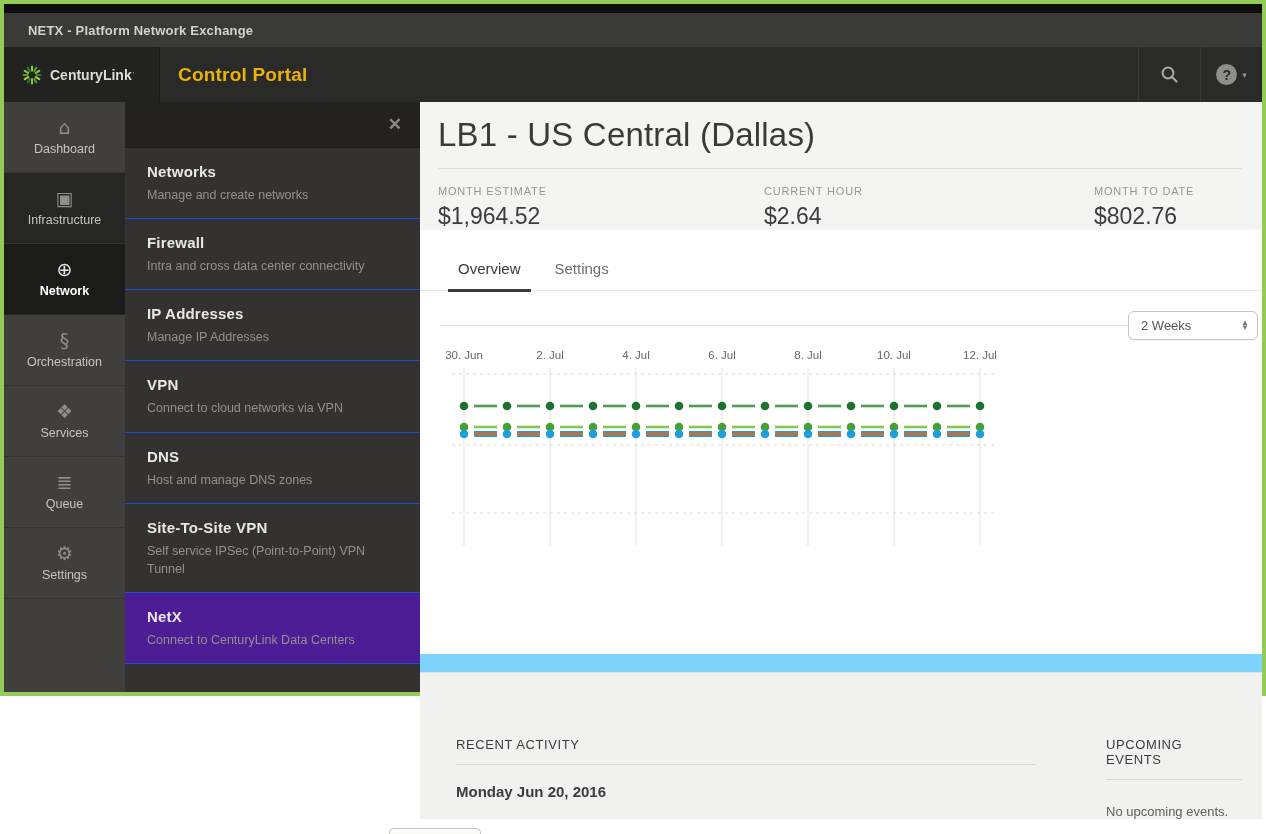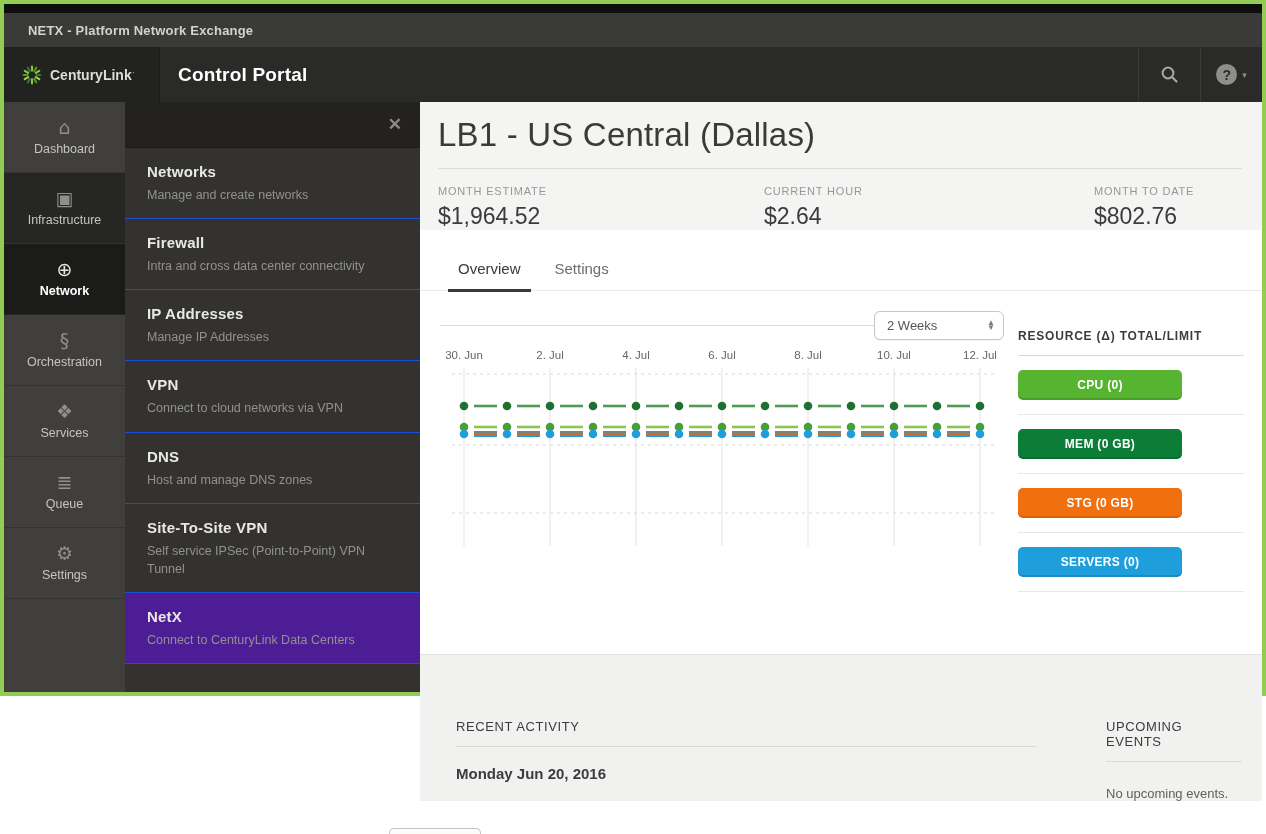--- a/index.html
+++ b/index.html
@@ -14,21 +14,21 @@
 
   .titlebar { height:34px; background:#3a3a38; display:flex; align-items:center;
               padding-left:24px; color:#d2d2d0; font-size:13px; font-weight:bold; letter-spacing:.2px; }
 
   .appbar { height:55px; background:#2a2a28; display:flex; align-items:stretch; }
   .brand-cell { width:156px; background:#222220; display:flex; align-items:center;
                 padding-left:18px; gap:8px; border-right:1px solid #1a1a18; }
   .brand-text { color:#c8c8c6; font-size:14px; }
   .brand-text b { color:#dcdcda; }
   .brand-mark { color:#9a9a98; font-size:10px; vertical-align:top; }
-  .app-title { display:flex; align-items:center; padding-left:18px; color:#ffffff;
+  .app-title { display:flex; align-items:center; padding-left:18px; color:#eab308;
                font-size:19px; font-weight:bold; letter-spacing:.2px; flex:1; }
   .appbar-right { display:flex; align-items:stretch; }
   .icon-cell { width:62px; display:flex; align-items:center; justify-content:center;
                border-left:1px solid #3a3a38; cursor:pointer; color:#a2a2a0; }
   .help-circle { width:21px; height:21px; border-radius:50%; background:#8e8e8c; color:#2a2a28;
                  font-size:14px; font-weight:bold; display:inline-flex; align-items:center; justify-content:center; }
   .help-caret { color:#8e8e8c; font-size:9px; margin-left:5px; }
 
   .body-row { flex:1; display:flex; min-height:0; }
 
@@ -84,21 +84,21 @@
   .res-header { font-size:12px; font-weight:bold; color:#3c3c40; letter-spacing:.8px; }
   .res-rule { border:none; border-top:1px solid #d9d9d7; margin-top:12px; }
   .res-row { margin-top:14px; }
   .res-btn { width:164px; height:30px; border:none; border-radius:5px; color:#ffffff; font-weight:bold;
              font-size:12px; letter-spacing:.3px; cursor:pointer; display:block;
              font-family:"Liberation Sans", sans-serif; box-shadow:inset 0 -2px rgba(0,0,0,.12); }
   .res-sep { border:none; border-top:1px solid #e8e8e6; margin-top:14px; }
 
   .bottom-sec { background:#f1f1ef; border-top:1px solid #e2e2e0; flex:1;
                 display:grid; grid-template-columns:580px 1fr; column-gap:70px;
-                padding:64px 20px 0 36px; }
+                padding:64px 20px 0 36px;margin-top:18px; }
   .sec-header { font-size:13px; color:#3c3c40; letter-spacing:.6px; }
   .sec-rule { border:none; border-top:1px solid #d8d8d6; margin-top:12px; }
   .activity-entry { font-size:15px; font-weight:bold; color:#3c3c40; margin-top:18px; }
   .events-empty { font-size:13px; color:#5f5f5d; margin-top:24px; }
 
   .cutoff-button { position:absolute; left:385px; top:824px; width:92px; height:12px;
                    background:#fbfbf9; border:1px solid #c4c4c2; border-bottom:none;
                    border-radius:5px 5px 0 0; cursor:pointer; }
 </style>
 </head>
@@ -353,40 +353,20 @@
                   <circle cx="282" cy="86" r="4.3" fill="#1e9fdc"></circle>
                   <circle cx="325" cy="86" r="4.3" fill="#1e9fdc"></circle>
                   <circle cx="368" cy="86" r="4.3" fill="#1e9fdc"></circle>
                   <circle cx="411" cy="86" r="4.3" fill="#1e9fdc"></circle>
                   <circle cx="454" cy="86" r="4.3" fill="#1e9fdc"></circle>
                   <circle cx="497" cy="86" r="4.3" fill="#1e9fdc"></circle>
                   <circle cx="540" cy="86" r="4.3" fill="#1e9fdc"></circle>
                 </svg>
             </div>
 
-            <aside class="res-panel">
-              <div class="res-header">RESOURCE (Δ) TOTAL/LIMIT</div>
-              <hr class="res-rule">
-              <div class="res-row">
-                <button class="res-btn" style="background: rgb(86, 180, 48);">CPU (0)</button>
-                <hr class="res-sep">
-              </div>
-              <div class="res-row">
-                <button class="res-btn" style="background: rgb(11, 125, 55);">MEM (0 GB)</button>
-                <hr class="res-sep">
-              </div>
-              <div class="res-row">
-                <button class="res-btn" style="background: rgb(242, 111, 13);">STG (0 GB)</button>
-                <hr class="res-sep">
-              </div>
-              <div class="res-row">
-                <button class="res-btn" style="background: rgb(30, 159, 220);">SERVERS (0)</button>
-                <hr class="res-sep">
-              </div>
-            </aside>
           </div>
         </section>
 
         <section class="bottom-sec">
           <div>
             <div class="sec-header">RECENT ACTIVITY</div>
             <hr class="sec-rule">
             <div class="activity-entry">Monday Jun 20, 2016</div>
           </div>
           <div>

